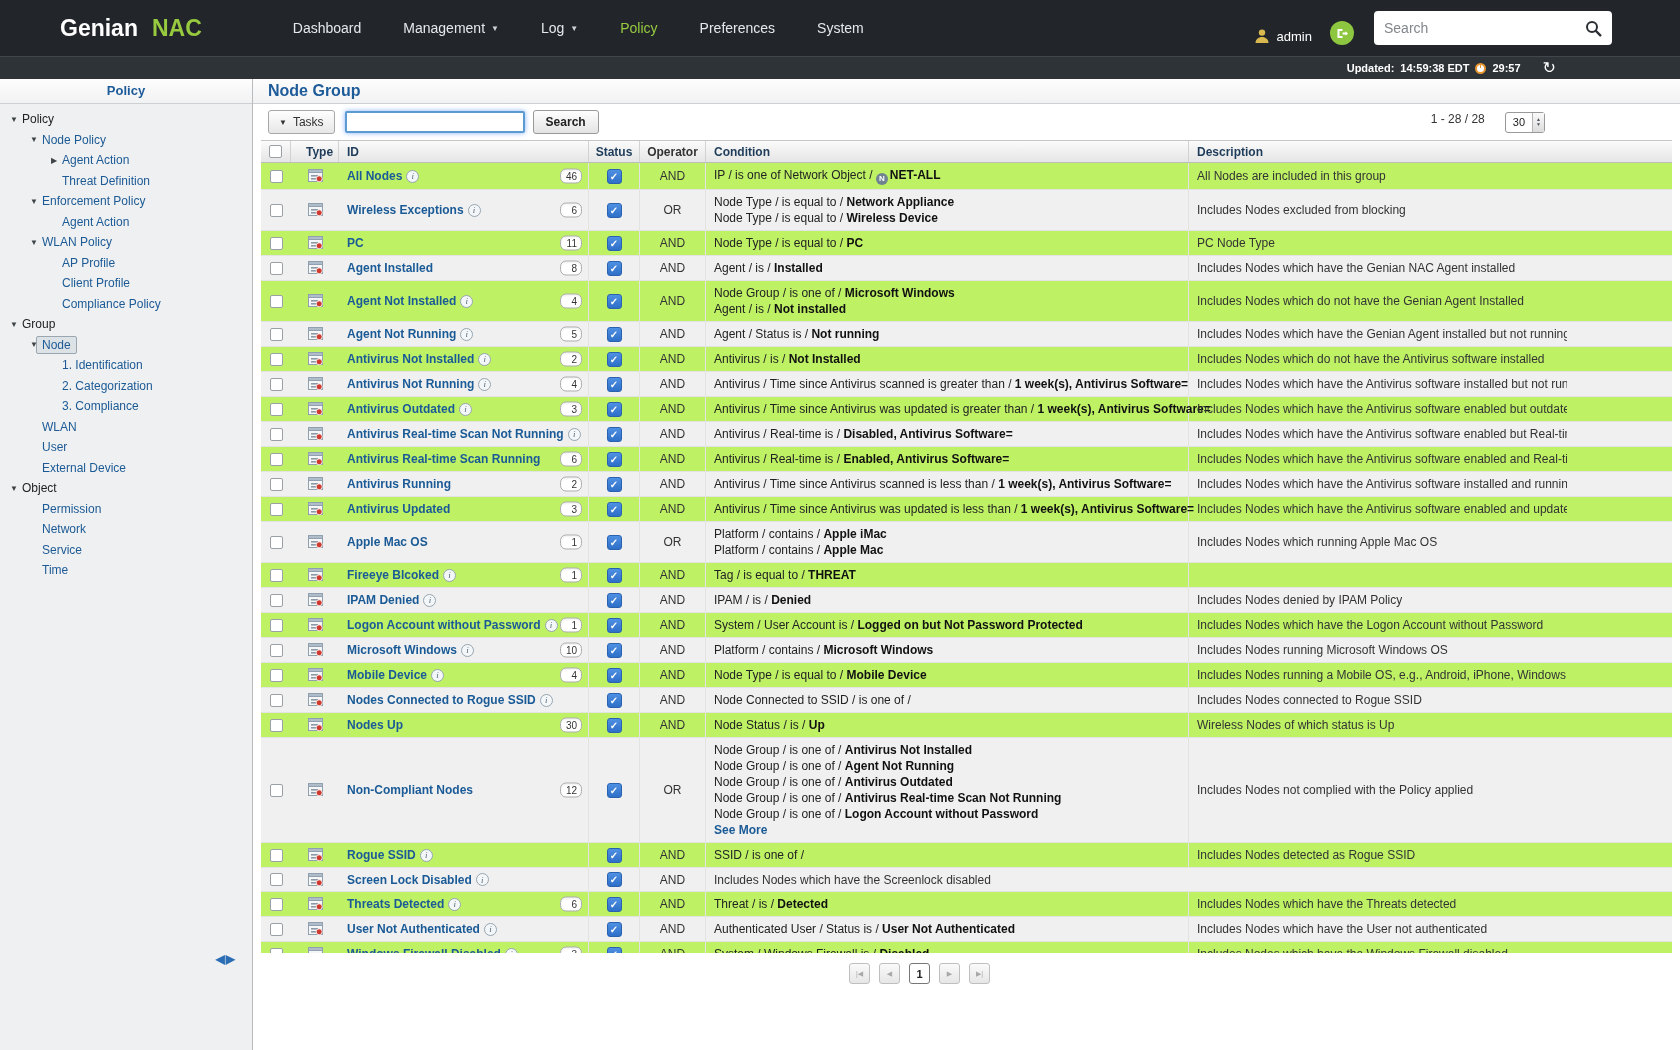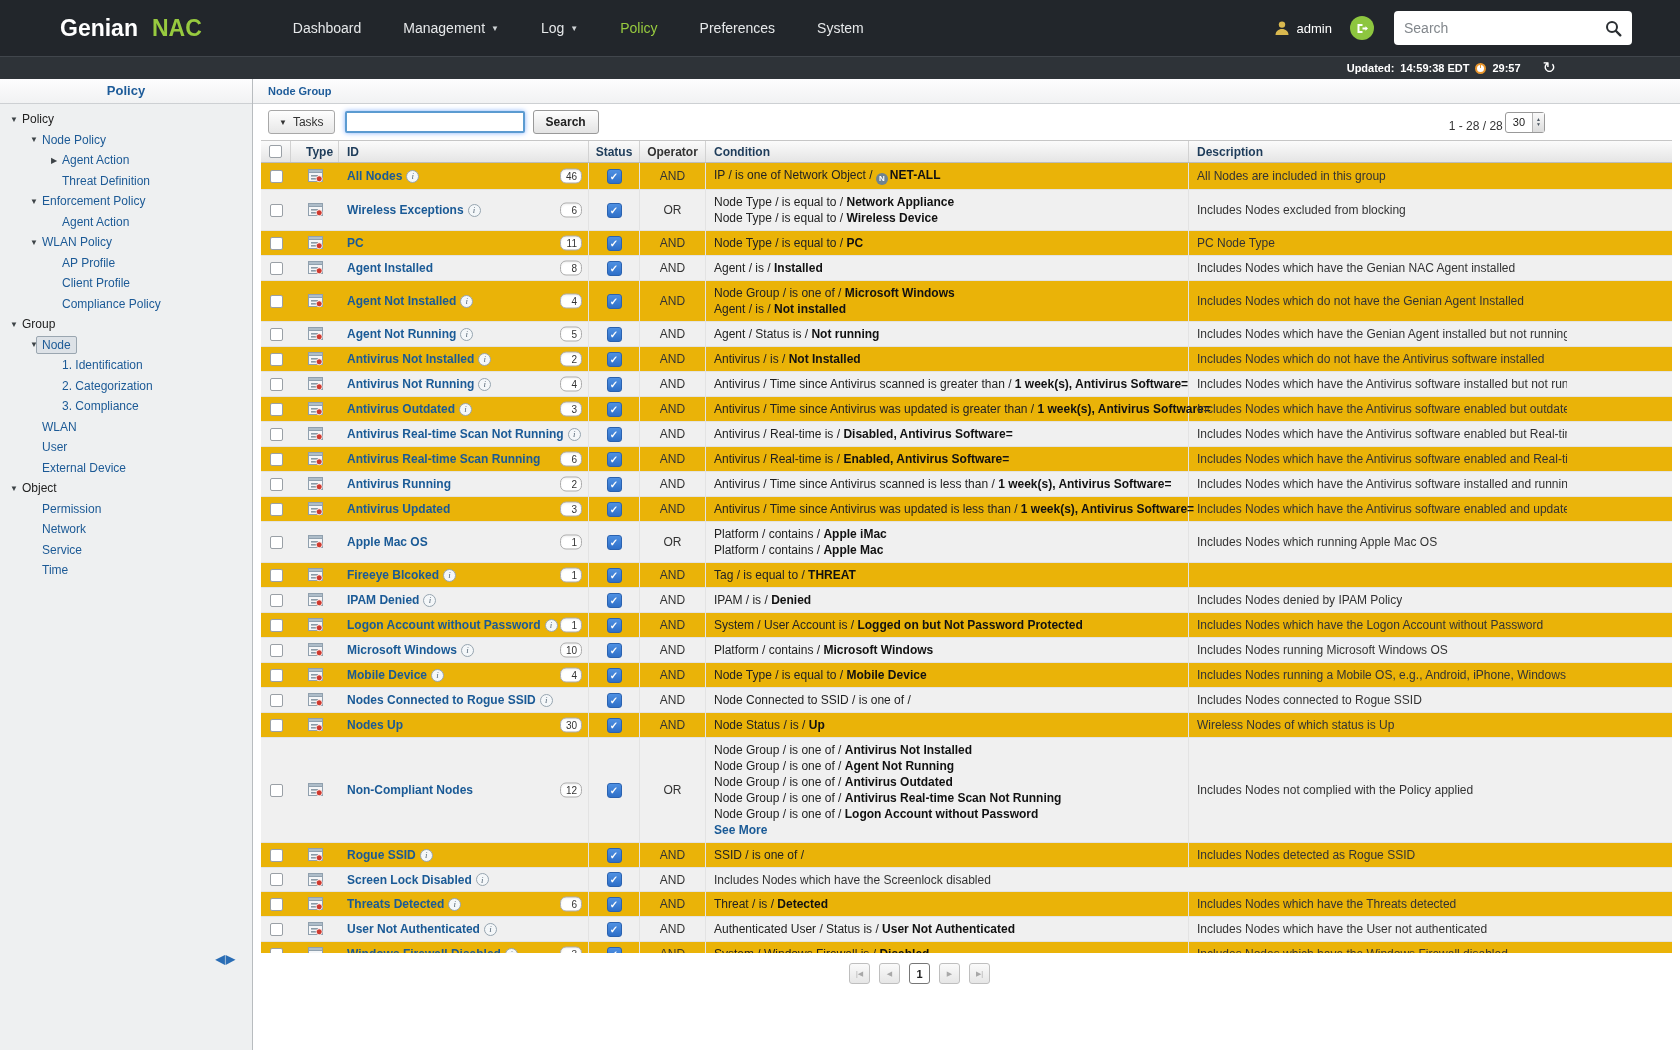--- a/index.html
+++ b/index.html
@@ -9,21 +9,21 @@
   
   .navbar { height:56px; background:#22262b; display:flex; align-items:center; }
   .brand { margin-left:60px; font-size:23px; font-weight:bold; white-space:nowrap; cursor:pointer; }
   .brand-genian { color:#fff; }
   .brand-nac { color:#97ca3f; margin-left:14px; }
   .nav-items { display:flex; margin-left:70px;text-align:center; }
   .nav-item { display:flex; align-items:center; gap:6px; padding:0 21px; height:56px;
     color:#e6e8ea; font-size:14px; cursor:pointer; text-decoration:none; }
   .nav-item.active .nav-label { color:#97ca3f; }
   .nav-caret { font-size:8px; color:#cfd2d5; }
-  .nav-right { margin-left:auto; margin-right:48px; display:flex; align-items:center; }
+  .nav-right { margin-left:auto; margin-right:68px; display:flex; align-items:flex-end; }
   .user-chip { display:flex; align-items:center; gap:6px; color:#fff; font-size:13px; cursor:pointer; }
   .logout-btn { margin-left:18px; width:24px; height:24px; border-radius:50%; background:#8dc63f;
     display:flex; align-items:center; justify-content:center; cursor:pointer; }
   .nav-search { margin-left:20px; width:238px; height:34px; background:#fff; border-radius:4px;
     display:flex; align-items:center; padding:0 10px; }
   .nav-search input { flex:1; border:none; outline:none; font-size:14px; color:#333;
     font-family:"Liberation Sans", sans-serif; }
   .nav-search input::placeholder { color:#82878c; }
 
   
@@ -49,51 +49,51 @@
   .tree-label { color:#1c5a96; cursor:pointer; white-space:nowrap; }
   .tree-label.root { color:#222; }
   .tree-label.selected { background:#dde2e7; border:1px solid #9aa6b0; border-radius:2px;
     padding:1px 5px; margin-left:-6px; }
   .lvl0 { padding-left:6px; } .lvl1 { padding-left:26px; } .lvl2 { padding-left:46px; }
   .collapse-ctrl { position:absolute; right:16px; bottom:84px; color:#2a6db5; font-size:12px;
     font-weight:bold; letter-spacing:1px; cursor:pointer; }
 
   
   .main { flex:1; min-width:0; display:flex; flex-direction:column; overflow:hidden; }
-  .main-title { height:25px; line-height:24px; padding-left:15px; font-weight:bold; font-size:11px;
+  .main-title { height:25px; line-height:24px; padding-left:15px; font-weight:bold; font-size:16px;
     color:#1d5b99; background:linear-gradient(#fdfdfe,#f1f2f3); border-bottom:1px solid #cdd0d3; }
   .toolbar { height:36px; display:flex; align-items:center; padding:0 135px 0 15px; background:#fff; }
   .tasks-btn { display:flex; align-items:center; gap:6px; height:24px; padding:0 10px;
     background:linear-gradient(#fefefe,#e7e7e7); border:1px solid #a8a8a8; border-radius:3px;
     font-size:12px; color:#333; cursor:pointer; font-family:"Liberation Sans", sans-serif; }
   .tasks-caret { font-size:8px; color:#333; }
   .filter-input { margin-left:10px; width:180px; height:22px; border:2px solid #5b9bd1; border-radius:2px;
     box-shadow:0 0 5px rgba(77,144,254,.7); outline:none; font-size:12px; padding:0 5px;
     font-family:"Liberation Sans", sans-serif; }
   .search-btn { margin-left:8px; height:24px; padding:0 12px; background:linear-gradient(#fefefe,#e3e3e3);
     border:1px solid #999; border-radius:3px; font-size:12px; font-weight:bold; color:#222; cursor:pointer;
     font-family:"Liberation Sans", sans-serif; }
-  .toolbar-right { margin-left:auto; display:flex; align-items:flex-end; gap:2px; }
+  .toolbar-right { margin-left:auto; display:flex; align-items:flex-start; gap:20px; }
   .range { font-size:12px; color:#333; }
   .page-size { display:flex; align-items:stretch; border:1px solid #999; border-radius:3px;
     background:#fff; height:21px; cursor:pointer; }
   .ps-val { padding:0 7px; font-size:11px; color:#222; display:flex; align-items:center; }
   .ps-stepper { display:flex; flex-direction:column; justify-content:center; border-left:1px solid #b5b5b5;
     background:linear-gradient(#fafafa,#dcdcdc); padding:0 3px; }
   .ps-up, .ps-down { font-size:5px; line-height:5px; color:#4a5560; }
 
   
   .table-wrap { margin:0 8px; }
   .thead { display:flex; height:23px; background:linear-gradient(#fbfbfb,#e5e5e5);
     border-top:1px solid #c6c6c6; border-bottom:1px solid #bdbdbd;
     font-size:12px; font-weight:bold; color:#1e3c5a; }
   .th { display:flex; align-items:center; height:100%; border-right:1px solid #d2d2d2; }
   .th:last-child { border-right:none; }
   .tbody { height:790px; overflow:hidden; font-size:12px; }
-  .tr { display:flex; min-height:24px; background:#eab308; border-bottom:1px solid #e3e3e3; }
+  .tr { display:flex; min-height:24px; background:#bef264; border-bottom:1px solid #e3e3e3; }
   .tr.alt { background:#f0f0f0; }
   .td { display:flex; align-items:center; align-self:stretch; }
   .col-check { width:30px; flex:none; justify-content:center; }
   .col-type  { width:48px; flex:none; justify-content:center; }
   .col-id    { width:250px; flex:none; position:relative; gap:4px; padding-left:8px; overflow:hidden; }
   .col-status{ width:51px; flex:none; justify-content:center; }
   .col-operator { width:66px; flex:none; justify-content:center; color:#333; }
   .col-condition { width:483px; flex:none; padding:4px 8px; }
   .col-desc  { width:482px; flex:none; padding-left:8px; overflow:hidden; }
   .td.col-id, .td.col-status, .td.col-operator, .td.col-condition { border-right:1px solid #e3e3e3; }

